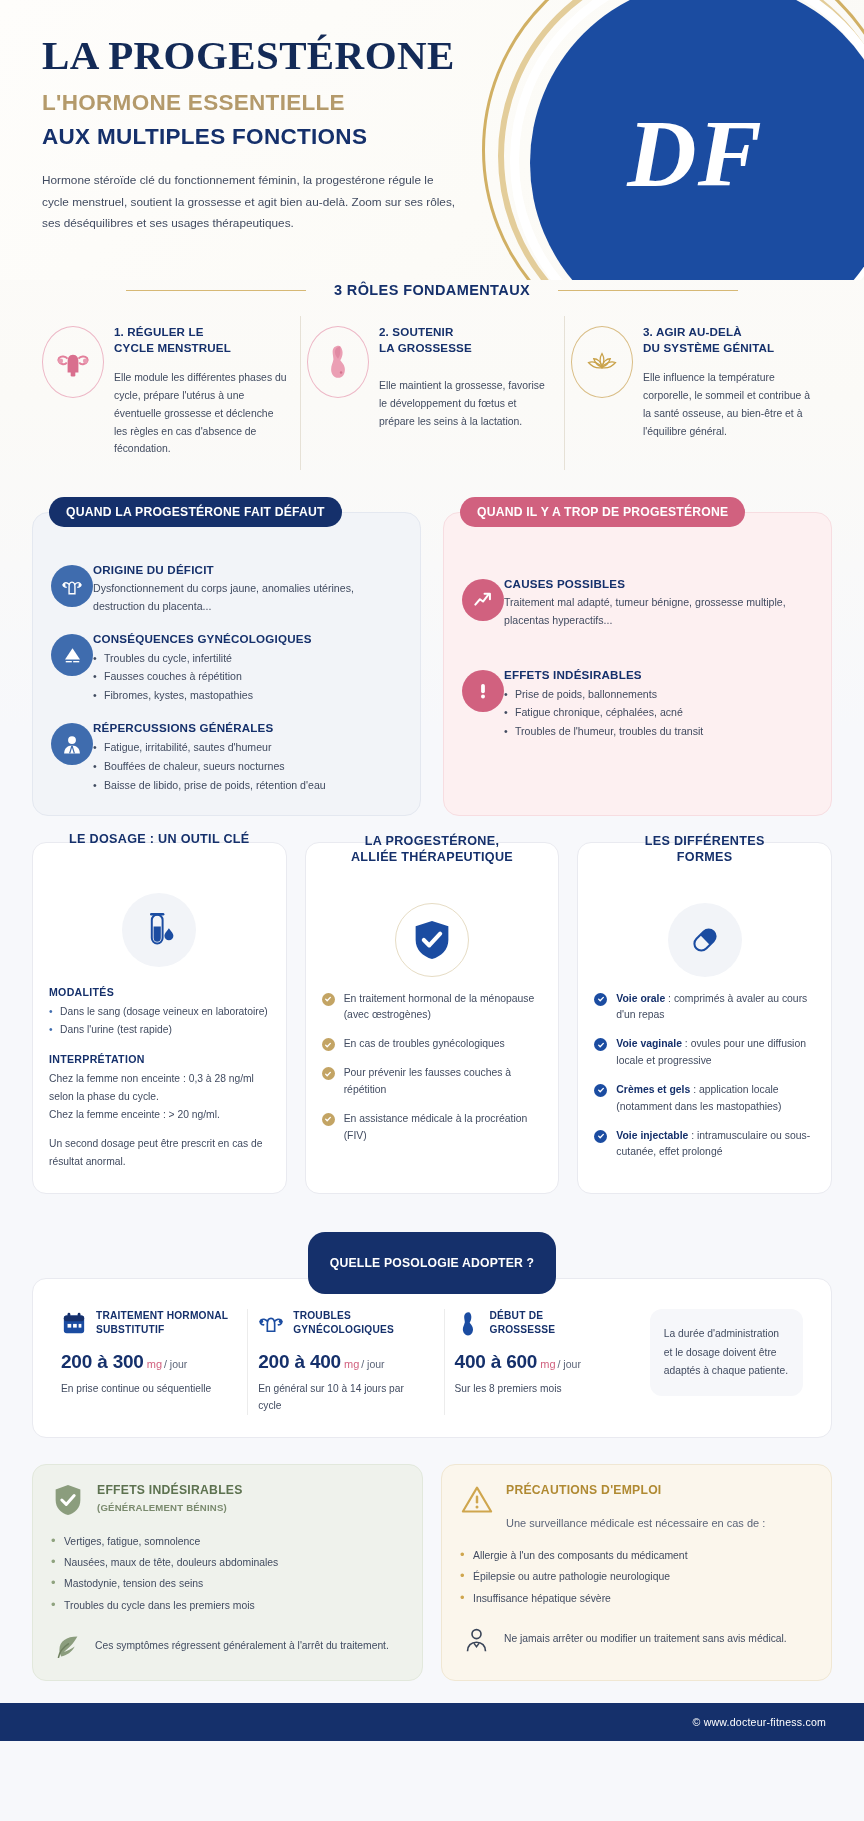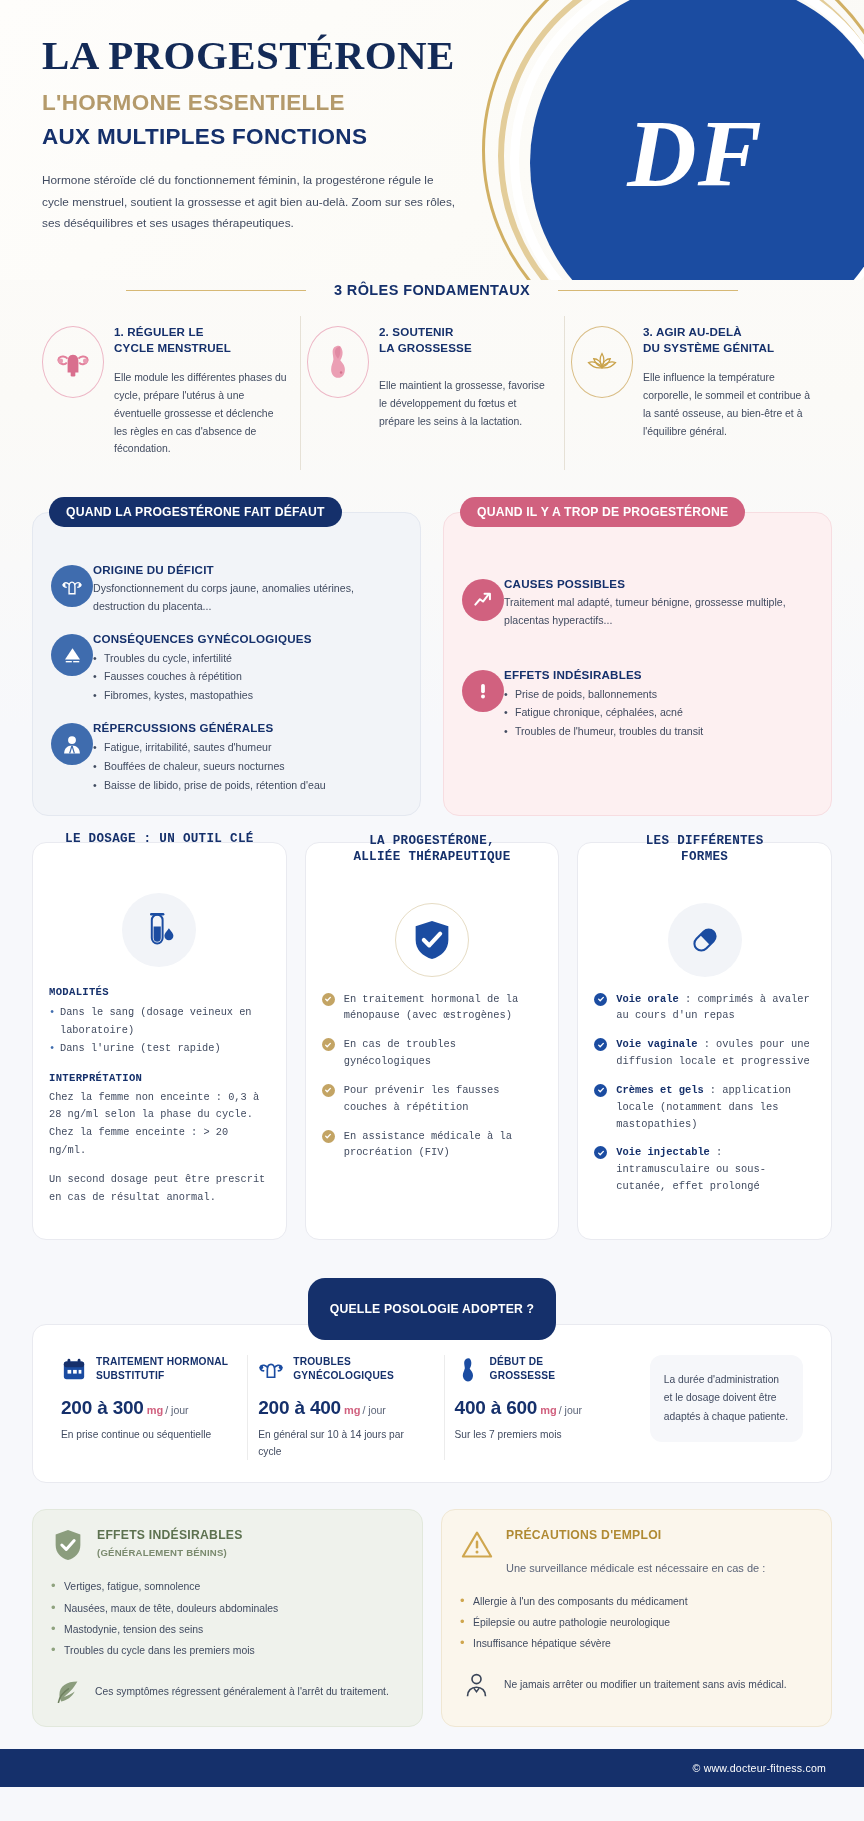--- a/index.html
+++ b/index.html
@@ -168,23 +168,22 @@
   .cards3 {
     display:grid; grid-template-columns: 1fr 1fr 1fr;
     gap: 18px;
     padding: 0 32px;
     margin-bottom: 22px;
   }
   .card {
     background:#ffffff;
     border:1px solid #e9eaf0;
     border-radius: 14px;
-    padding: 30px 16px 32px 16px;
+    padding: 30px 16px 20px 16px;
     position: relative;
-    font-family: Liberation Mono, monospace;
   }
   .card-title {
     position:absolute; top:-10px; left:0; right:0;
     text-align:center;
     font-size:12.6px;font-weight:bold;color:#15306b;letter-spacing:.3px; line-height:1.32;
   }
   .card.c1 .card-title { top:-12px; }
   .card-ico-wrap {
     width:74px;height:74px;border-radius:50%;
     margin: 20px auto 14px auto;
@@ -224,21 +223,21 @@
     gap: 8px;
   }
   .poso-col { padding: 0 10px; position:relative; }
   .poso-col + .poso-col { border-left:1px solid #ececec; }
   .poso-col.note { border-left:none; }
   .poso-head { display:flex; align-items:center; gap:9px; margin-bottom:14px;}
   .poso-head .pico { flex:0 0 auto; width:26px;height:26px;display:flex;align-items:center;justify-content:center;}
   .poso-lbl { font-size:10.2px;font-weight:bold;color:#15306b;line-height:1.36;letter-spacing:.2px;}
   .poso-dose { margin-bottom:7px; }
   .poso-dose .big { font-size:19px;font-weight:bold;color:#15306b;letter-spacing:-.2px;}
-  .poso-dose .unit { font-size:11px;color:#d1617f;font-weight:bold;margin-left:3px;}
+  .poso-dose .unit { font-size:11px;color:#d1617f;font-weight:normal;margin-left:3px;}
   .poso-dose .per { font-size:10.5px;color:#5b6478;margin-left:2px;}
   .poso-note { font-size:10.2px;line-height:1.7;color:#414b60;}
   .note-card {
     background:#f6f7fa; border-radius:12px; padding:16px 14px;
     font-size:10.3px; line-height:1.78; color:#414b60;
   }
 
   
   .bottom2 { display:grid;grid-template-columns:1fr 1fr;gap:18px;padding:0 32px; margin-bottom:22px;}
   .bcard { border-radius:14px; padding:18px 18px 18px 18px; }
@@ -622,21 +621,21 @@
             <svg viewBox="0 0 24 30" width="20" height="26" aria-hidden="true">
               <path d="M13 2c-3.4 0-5.6 2.2-5.6 5.5 0 2.6.8 4.5.8 6.5-.8 3.4-2.4 5.4-2.4 8.6 0 4 2.8 7.4 6.2 7.4 4 0 6-3.4 6-7.4 0-4-2.6-6-4-8 1.4-2 2-4 2-7 0-3.4-2-5.6-3-5.6z" fill="#1b4ca1"></path>
             </svg>
           </span>
           <span class="poso-lbl" style="white-space:pre-line">DÉBUT DE
 GROSSESSE</span>
         </div>
         <div class="poso-dose">
           <span class="big">400 à 600</span><span class="unit">mg</span><span class="per">/ jour</span>
         </div>
-        <div class="poso-note">Sur les 7 premiers mois</div>
+        <div class="poso-note">Sur les 8 premiers mois</div>
       </div>
 
       <div class="poso-col note">
         <div class="note-card">La durée d'administration et le dosage doivent être adaptés à chaque patiente.</div>
       </div>
     </div>
   </div>
 
   <div class="bottom2">
 

